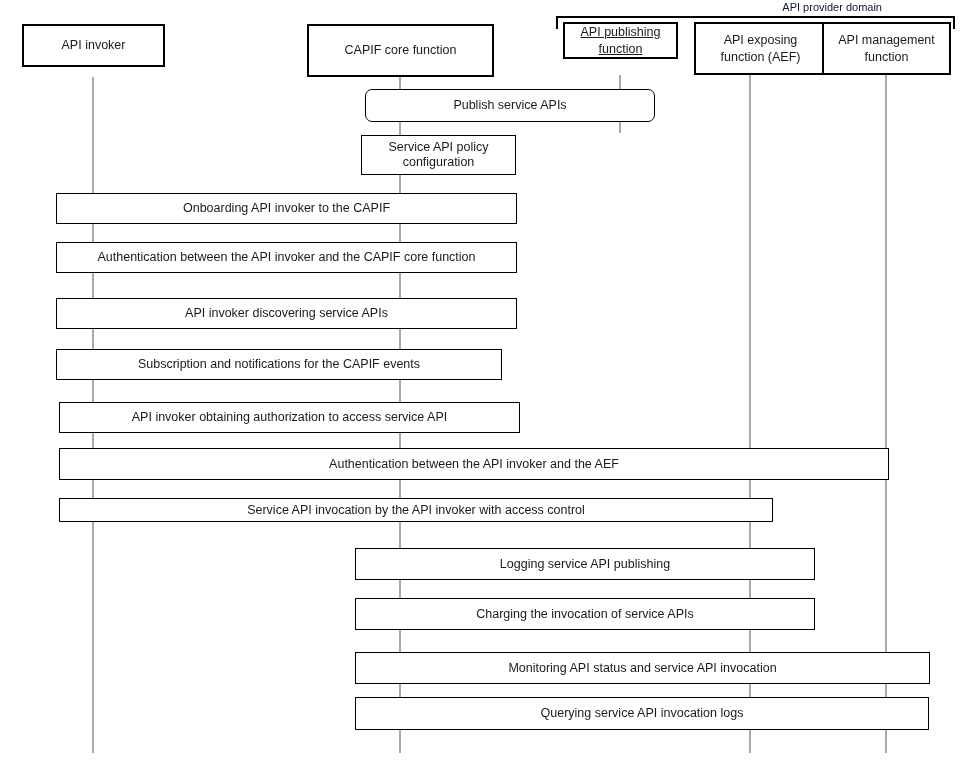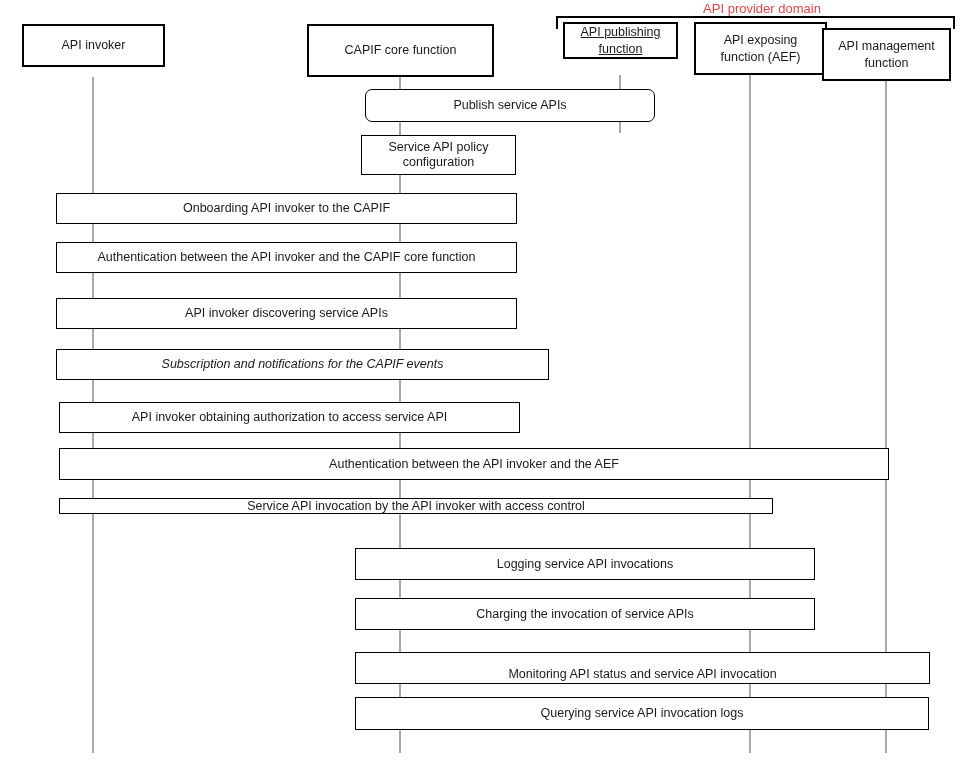--- a/index.html
+++ b/index.html
@@ -53,24 +53,24 @@
     z-index: 1;
   }
   .bracket-tick {
     position: absolute;
     width: 2px;
     background: #000000;
     z-index: 1;
   }
   .domain-label {
     position: absolute;
-    font-size: 13px;
-    text-align: center;
+    font-size: 11px;
+    text-align: right;
     z-index: 2;
-    color: #ef4444;
+    color: #0f172a;
   }
 </style>
 </head>
 <body>
 
 <div class="canvas">
 
   <div class="domain-label" style="left:642px; top:1px; width:240px;">API provider domain</div>
   <div class="bracket-line" style="left:556px; top:16px; width:399px;"></div>
   <div class="bracket-tick" style="left:556px; top:16px; height:13px;"></div>
@@ -87,57 +87,57 @@
   </div>
   <div class="pbox" style="left:307px; top:24px; width:187px; height:53px;">
     <span>CAPIF core function</span>
   </div>
   <div class="pbox" style="left:563px; top:22px; width:115px; height:37px;text-decoration:underline;">
     <span>API publishing function</span>
   </div>
   <div class="pbox" style="left:684px; top:22px; width:133px; height:53px;margin-left:10px;">
     <span>API exposing function (AEF)</span>
   </div>
-  <div class="pbox" style="left:822px; top:28px; width:129px; height:53px;">
+  <div class="pbox" style="left:822px; top:22px; width:129px; height:53px;">
     <span>API management function</span>
   </div>
 
   <div class="ebox" style="left:365px; top:89px;  width:290px; height:33px;border-radius:7px;">
     <span>Publish service APIs</span>
   </div>
   <div class="ebox" style="left:322px; top:135px; width:155px; height:40px;margin-left:39px;">
     <span>Service API policy configuration</span>
   </div>
   <div class="ebox" style="left:56px;  top:193px; width:461px; height:31px;">
     <span>Onboarding API invoker to the CAPIF</span>
   </div>
   <div class="ebox" style="left:56px;  top:242px; width:461px; height:31px;">
     <span>Authentication between the API invoker and the CAPIF core function</span>
   </div>
   <div class="ebox" style="left:56px;  top:298px; width:461px; height:31px;">
     <span>API invoker discovering service APIs</span>
   </div>
-  <div class="ebox" style="left:56px;  top:349px; width:493px; height:31px;font-style:italic;">
+  <div class="ebox" style="left:56px;  top:349px; width:446px; height:31px;">
     <span>Subscription and notifications for the CAPIF events</span>
   </div>
   <div class="ebox" style="left:59px;  top:402px; width:461px; height:31px;">
     <span>API invoker obtaining authorization to access service API</span>
   </div>
   <div class="ebox" style="left:59px;  top:448px; width:830px; height:32px;">
     <span>Authentication between the API invoker and the AEF</span>
   </div>
-  <div class="ebox" style="left:59px;  top:498px; width:714px; height:16px;">
+  <div class="ebox" style="left:59px;  top:498px; width:714px; height:24px;">
     <span>Service API invocation by the API invoker with access control</span>
   </div>
   <div class="ebox" style="left:355px; top:548px; width:460px; height:32px;">
-    <span>Logging service API invocations</span>
+    <span>Logging service API publishing</span>
   </div>
   <div class="ebox" style="left:355px; top:598px; width:460px; height:32px;">
     <span>Charging the invocation of service APIs</span>
   </div>
-  <div class="ebox" style="left:355px; top:652px; width:575px; height:32px;align-items:flex-end;">
+  <div class="ebox" style="left:355px; top:652px; width:575px; height:32px;">
     <span>Monitoring API status and service API invocation</span>
   </div>
   <div class="ebox" style="left:355px; top:697px; width:574px; height:33px;">
     <span>Querying service API invocation logs</span>
   </div>
 
 </div>
 
 </body></html>

